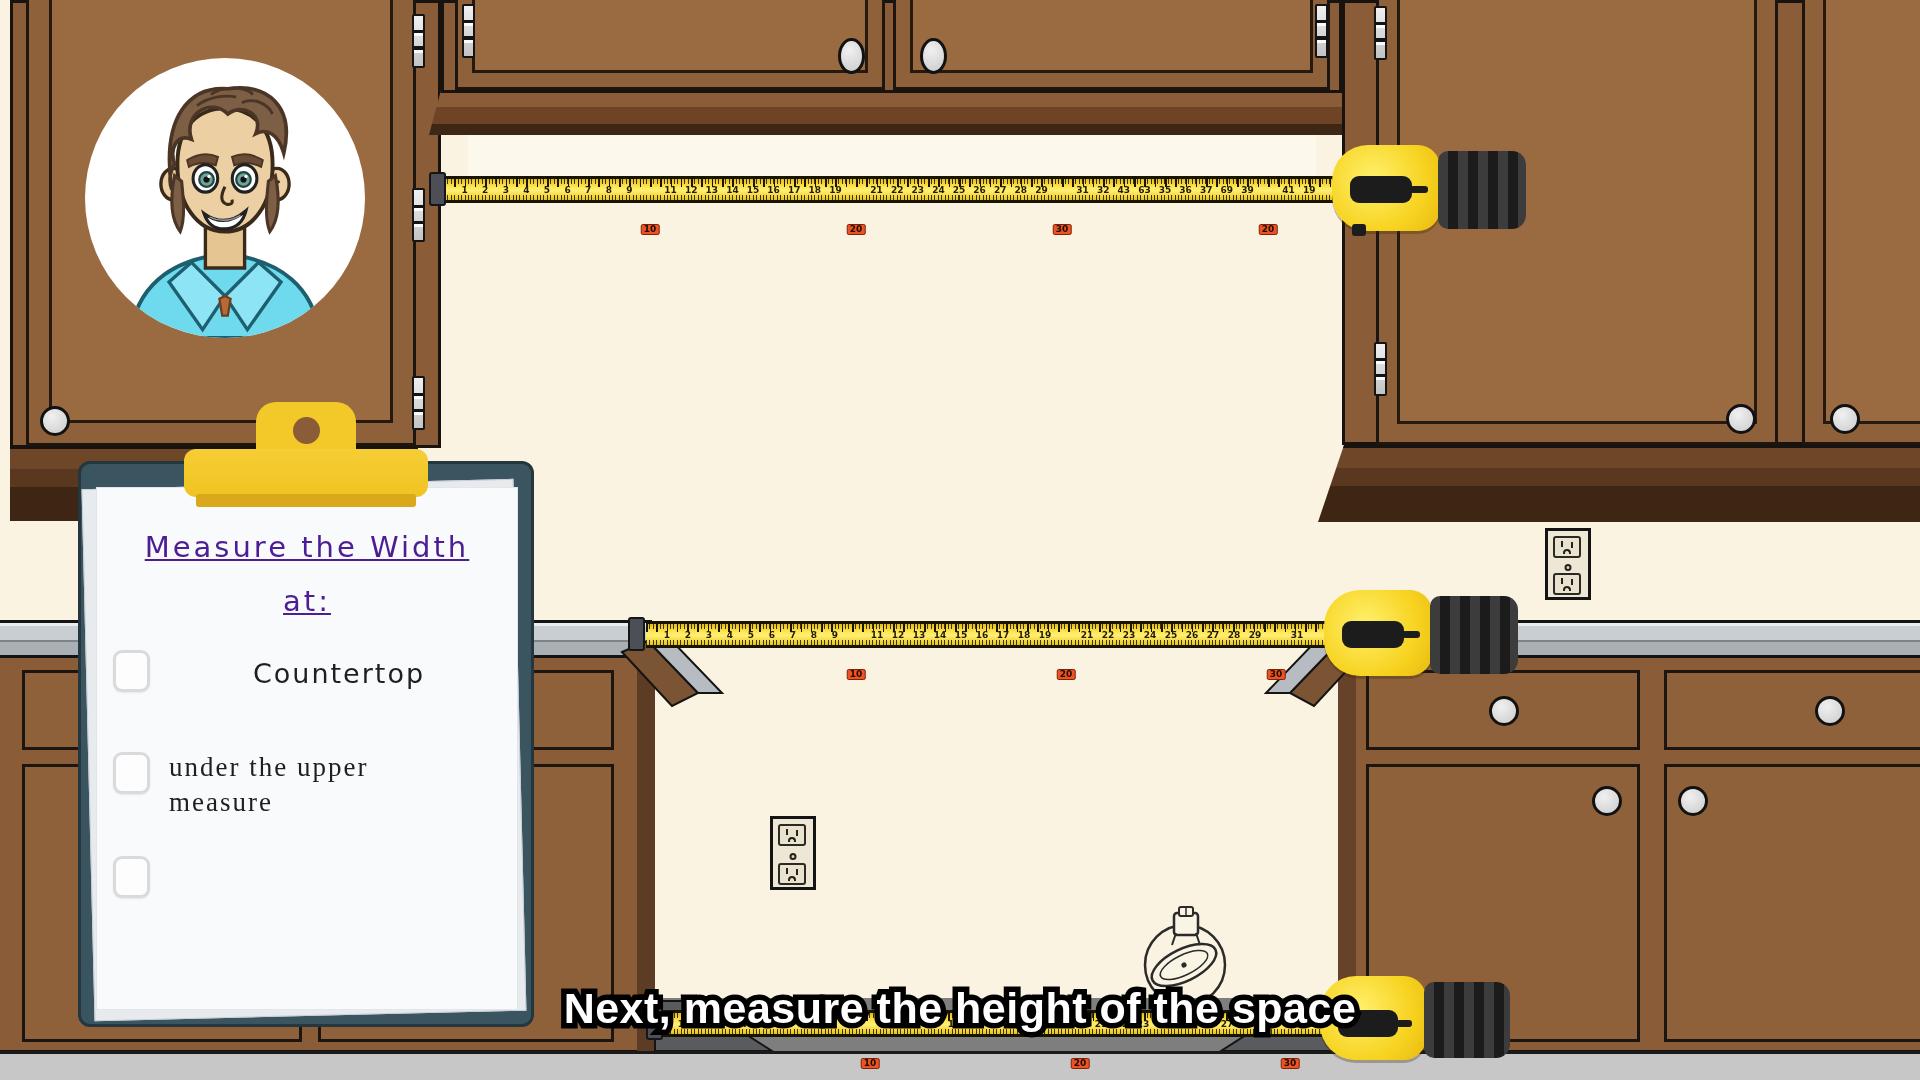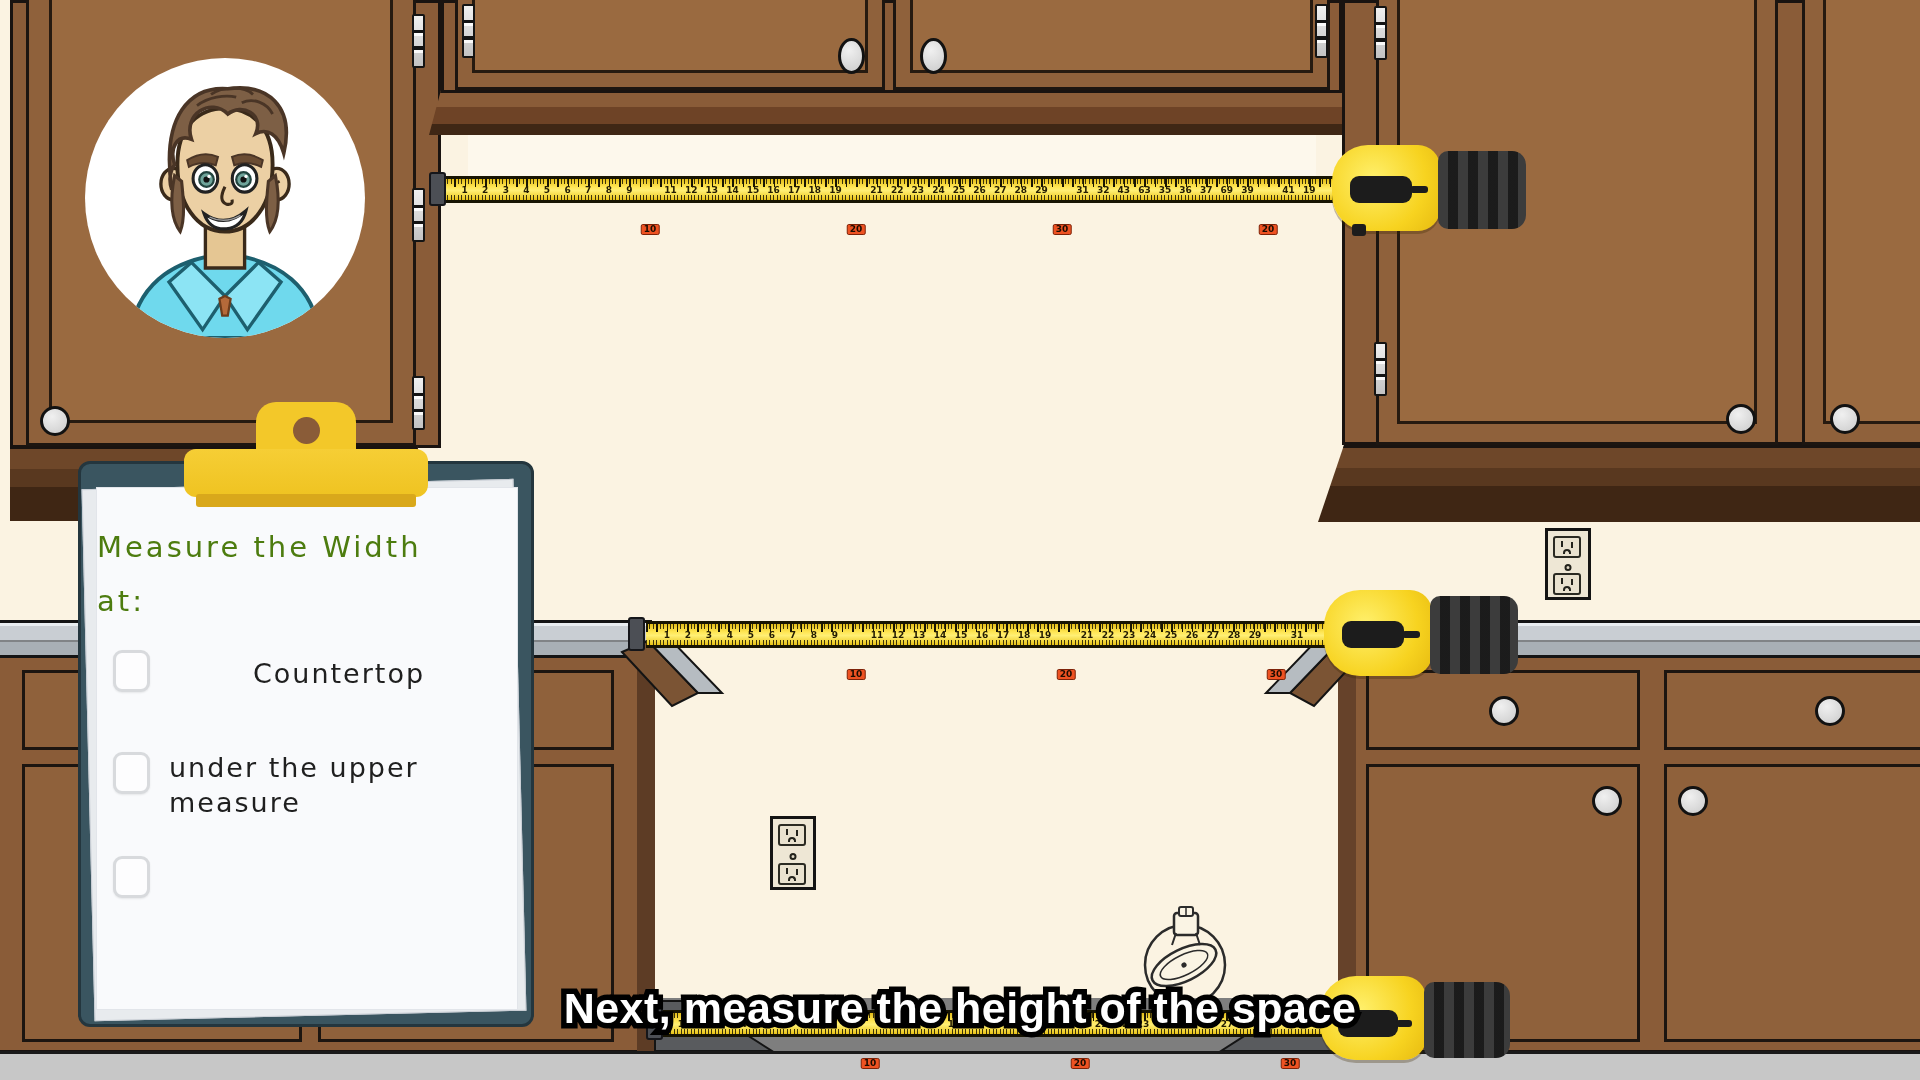--- a/index.html
+++ b/index.html
@@ -61,21 +61,21 @@
   .cb-sheet-back{position:absolute;left:88px;top:484px;width:430px;height:530px;background:#e8ebee;
         border:1px solid #c9ced5;transform:rotate(-1.4deg);z-index:11;}
   .cb-paper{position:absolute;left:96px;top:487px;width:420px;height:521px;background:#f9fafc;
         border:1px solid #e2e5ea;z-index:12;color:#222;}
   .cb-clip-bar{position:absolute;left:184px;top:449px;width:244px;height:48px;background:linear-gradient(#f6ce35,#efc321);
         border-radius:12px;z-index:14;}
   .cb-clip-tab{position:absolute;left:256px;top:402px;width:100px;height:60px;background:#f3c829;
         border-radius:20px 20px 6px 6px;z-index:13;}
   .cb-clip-hole{position:absolute;left:293px;top:417px;width:27px;height:27px;border-radius:50%;background:#8a5c38;z-index:14;}
   .cb-clip-under{position:absolute;left:196px;top:494px;width:220px;height:13px;background:#d9a81b;border-radius:3px;z-index:14;}
-  .cb-title{position:absolute;left:0;width:100%;font-size:29px;letter-spacing:3px;color:#4d7c0f;}
+  .cb-title{position:absolute;left:0;width:100%;text-align:center;font-size:29px;letter-spacing:3px;color:#4c1d95;text-decoration:underline;}
   .check-item-label{position:absolute;left:72px;width:340px;font-size:27px;letter-spacing:2px;line-height:35px;color:#1f1f1f;}
   .checkbox{position:absolute;left:16px;width:37px;height:42px;border:3px solid #d8dadd;border-radius:9px;
         background:#fdfdfe;box-sizing:border-box;box-shadow:0 1px 2px rgba(0,0,0,.08);}
   
   .caption-wrap{position:absolute;left:0;top:984px;width:100%;height:62px;text-align:center;z-index:20;}
   .caption{font:700 43px "Liberation Sans",sans-serif;letter-spacing:.5px;white-space:nowrap;}
   .caption-stroke{position:absolute;left:0;top:0;width:100%;-webkit-text-stroke:11px #000;color:#000;}
   .caption-fill{position:absolute;left:0;top:0;width:100%;color:#fff;}
   svg{display:block;}
 </style>
@@ -379,21 +379,21 @@
   <div class="cb-paper">
     <div class="cb-title" style="top:42px;">Measure the Width</div>
     <div class="cb-title" style="top:96px;">at:</div>
 
     <div class="checkbox" style="top:162px;"></div>
     <div class="check-item-label" style="top:168px;text-align:center;">
       <span>Countertop</span>
     </div>
 
     <div class="checkbox" style="top:264px;"></div>
-    <div class="check-item-label" style="top:262px;">
+    <div class="check-item-label" style="top:262px;font-family:Liberation Serif, serif;">
       <span>under the upper</span><br>
       <span>measure</span>
     </div>
 
     <div class="checkbox" style="top:368px;"></div>
   </div>
   <div class="cb-clip-tab"></div>
   <div class="cb-clip-bar"></div>
   <div class="cb-clip-hole"></div>
   <div class="cb-clip-under"></div>

